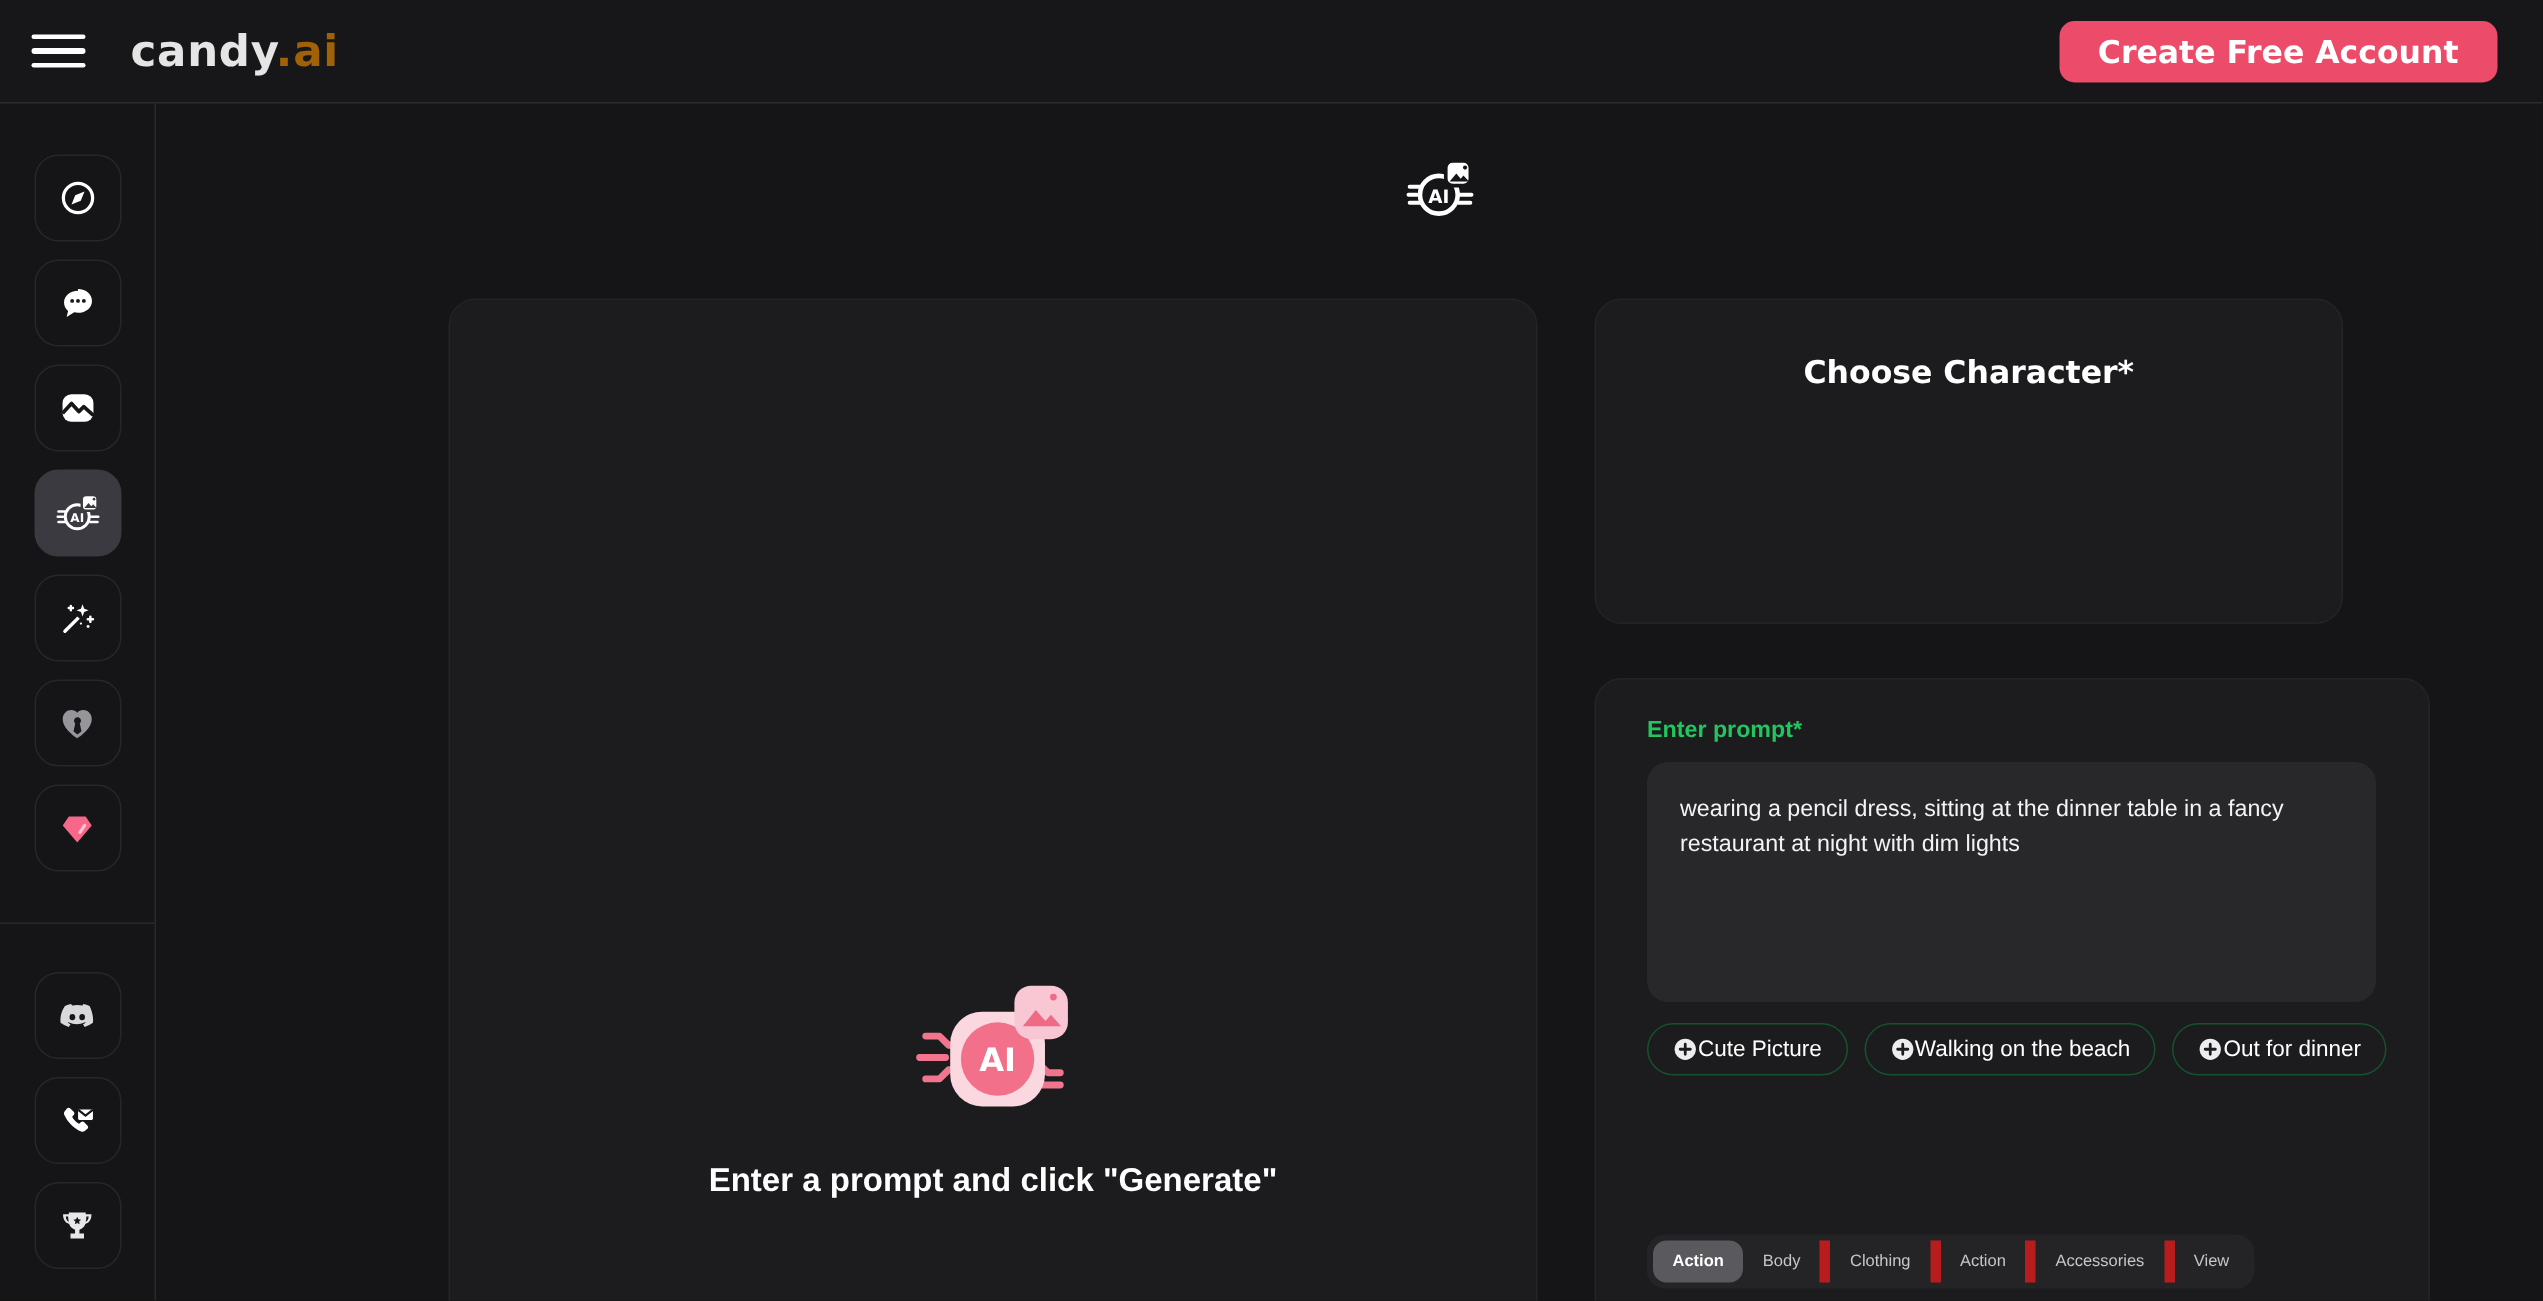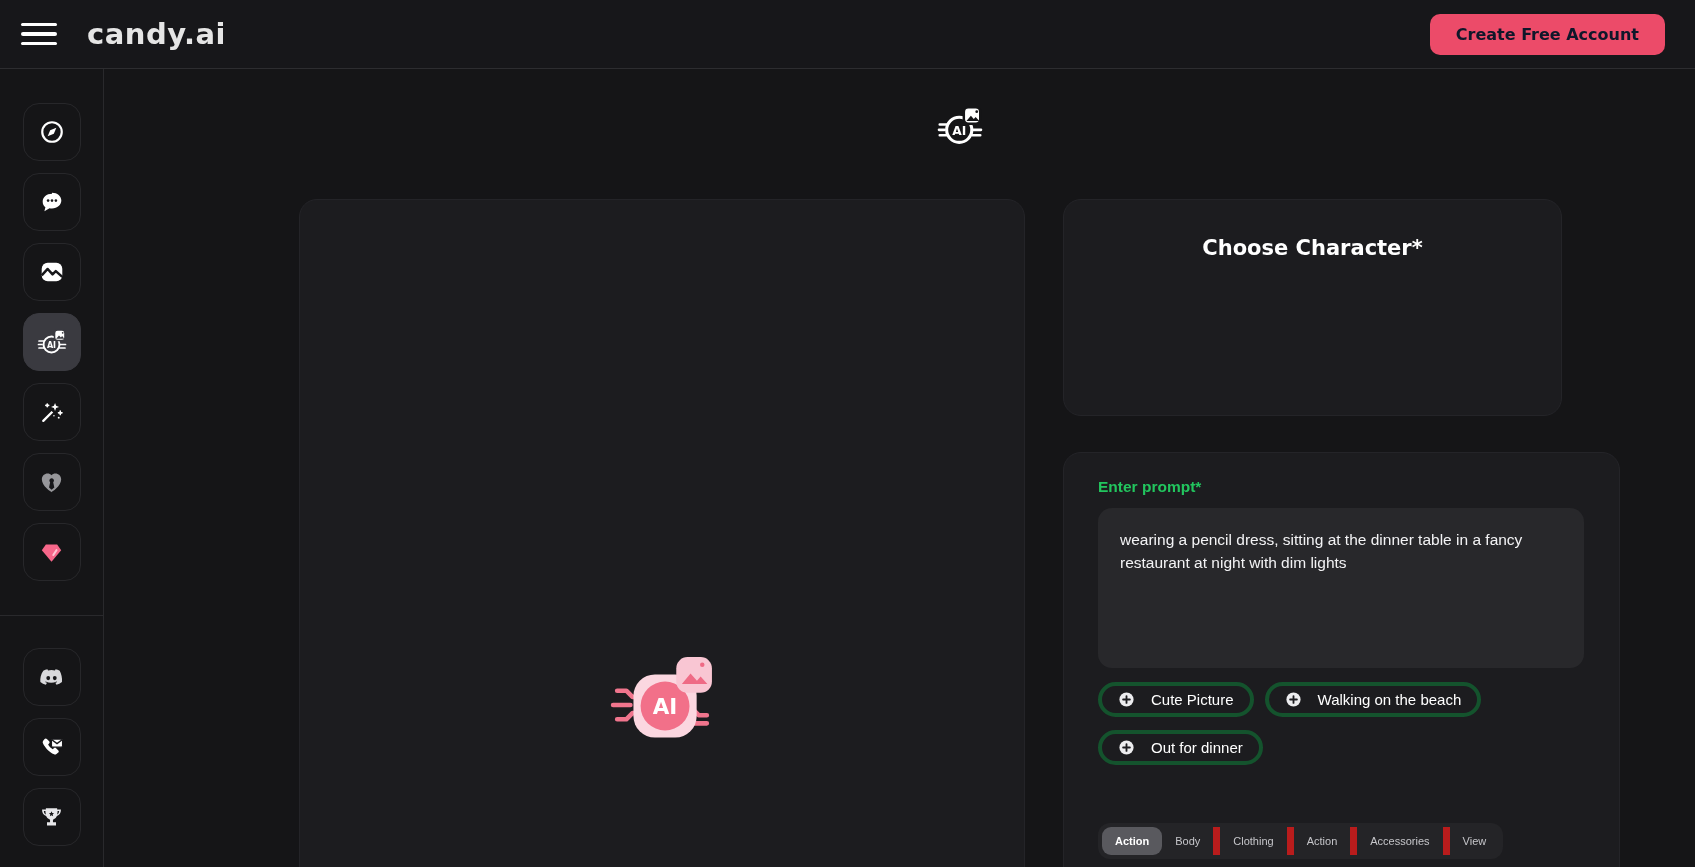--- a/index.html
+++ b/index.html
@@ -14,25 +14,25 @@
   
   .topbar {
     position:absolute; left:0; top:0; width:1695px; height:69px;
     background:#17171a; border-bottom:1px solid #2d2d30;
     display:flex; align-items:center; z-index:5;
   }
   .hamburger { margin-left:21px; width:40px; height:30px; display:flex; flex-direction:column; justify-content:center; gap:6px; cursor:pointer; }
   .hamburger span { display:block; width:36px; height:3.5px; background:#fff; border-radius:2px; }
   .logo { margin-left:26px; font-size:29px; font-weight:bold; letter-spacing:.5px; }
   .logo .brand { color:#e5e5e5; }
-  .logo .suffix { color:#e5e5e5; }
+  .logo .suffix { color:#a16207; }
   .cta-btn {
     position:absolute; right:30px; top:14px; height:41px; padding:0 26px;
-    background:#ec4b69; color:#0f172a; border:none; border-radius:10px;
-    font-family:"DejaVu Sans", sans-serif; font-weight:bold; font-size:16px; cursor:pointer;
+    background:#ec4b69; color:#ffffff; border:none; border-radius:10px;
+    font-family:"DejaVu Sans", sans-serif; font-weight:bold; font-size:21px; cursor:pointer;
   }
 
   
   .sidebar {
     position:absolute; left:0; top:69px; width:104px; height:798px;
     background:#151517; border-right:1px solid #29292c;
     display:flex; flex-direction:column; align-items:center; padding-top:34px;
   }
   .side-group { display:flex; flex-direction:column; gap:12px; }
   .side-divider { width:104px; height:1px; background:#29292c; margin-top:34px; }
@@ -80,22 +80,22 @@
   }
   .prompt-label { position:absolute; left:34px; top:25px; font-size:15.5px; font-weight:bold; color:#22c55e; }
   .prompt-input {
     position:absolute; left:34px; top:55px; width:486px; height:160px;
     background:#28282b; border:none; outline:none; border-radius:14px; resize:none;
     padding:20px 22px; color:#f3f3f5; font-size:15.5px; line-height:1.5;
     font-family:"Liberation Sans", sans-serif;
   }
   .chips { position:absolute; left:34px; top:229px; width:495px; display:flex; flex-wrap:wrap; column-gap:11px; row-gap:13px; }
   .chip {
-    height:35px; border:4px solid #14532d; border-radius:18px; background:transparent;
-    display:flex; align-items:center; gap:16px; padding:0 16px;
+    height:35px; border:1px solid #14532d; border-radius:18px; background:transparent;
+    display:flex; align-items:center; gap:0; padding:0 16px;
     color:#fff; font-size:15px; cursor:pointer; font-family:"Liberation Sans", sans-serif;
   }
   .tabs {
     position:absolute; left:34px; top:370px; display:inline-flex; align-items:center;
     background:#242427; border-radius:12px; padding:4px;
   }
   .tab { padding:8px 13px; font-size:11px; color:#c6c6ca; cursor:pointer; white-space:nowrap; }
   .tab.sep { border-left:7px solid #b91c1c; }
   .tab.active { background:#59595e; border-radius:9px; color:#fff; font-weight:bold; }
 </style>
@@ -220,20 +220,21 @@
       <svg width="112" height="106" viewBox="0 0 108 104">
         <path d="M10 38h9l6 6h8M6 52h17M10 66h9l6-6h8" stroke="#f0758d" stroke-width="4.5" fill="none" stroke-linecap="round" stroke-linejoin="round"></path>
         <path d="M76 56h8l6 6h8M82 70h16" stroke="#f0758d" stroke-width="4.5" fill="none" stroke-linecap="round" stroke-linejoin="round"></path>
         <rect x="26" y="22" width="62" height="62" rx="21" fill="#fbd7e0"></rect>
         <circle cx="57" cy="53" r="24" fill="#f27089"></circle>
         <text x="57" y="61" font-size="21" font-weight="bold" fill="#fff" text-anchor="middle" font-family="DejaVu Sans, sans-serif">AI</text>
         <rect x="68" y="5" width="35" height="35" rx="11" fill="#f9c6d3"></rect>
         <path d="M73.5 31.5l8.5-10.5 6.3 7.2 3.6-4.2 6.6 7.5z" fill="#ef6a85"></path>
         <circle cx="93.5" cy="12.5" r="2.2" fill="#ef6a85"></circle>
       </svg>
+      <div class="empty-caption">Enter a prompt and click "Generate"</div>
     </div>
   </section>
 
   <section class="char-card">
     <h2 class="char-heading heading-font">Choose Character*</h2>
   </section>
 
   <section class="prompt-card">
     <label class="prompt-label">Enter prompt*</label>
     <textarea class="prompt-input" spellcheck="false" style="">wearing a pencil dress, sitting at the dinner table in a fancy restaurant at night with dim lights</textarea>

